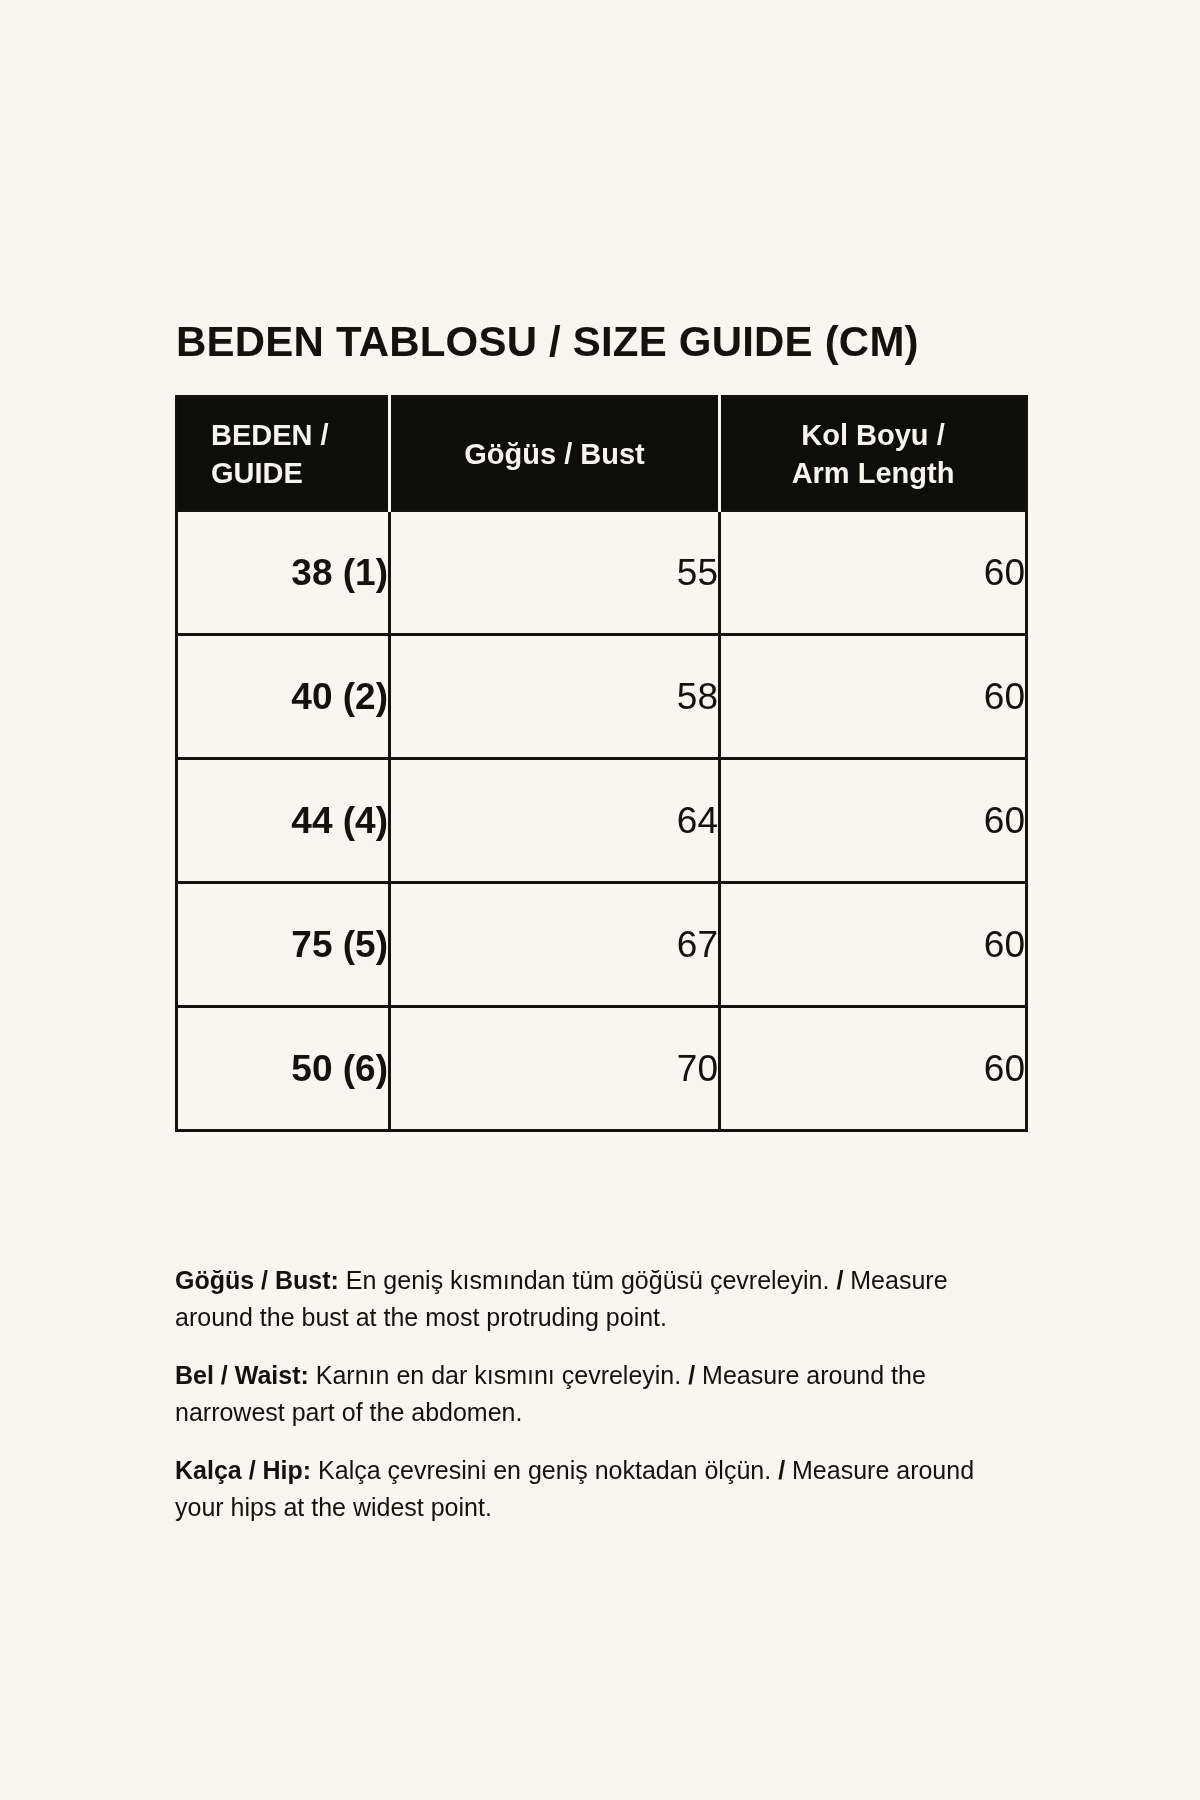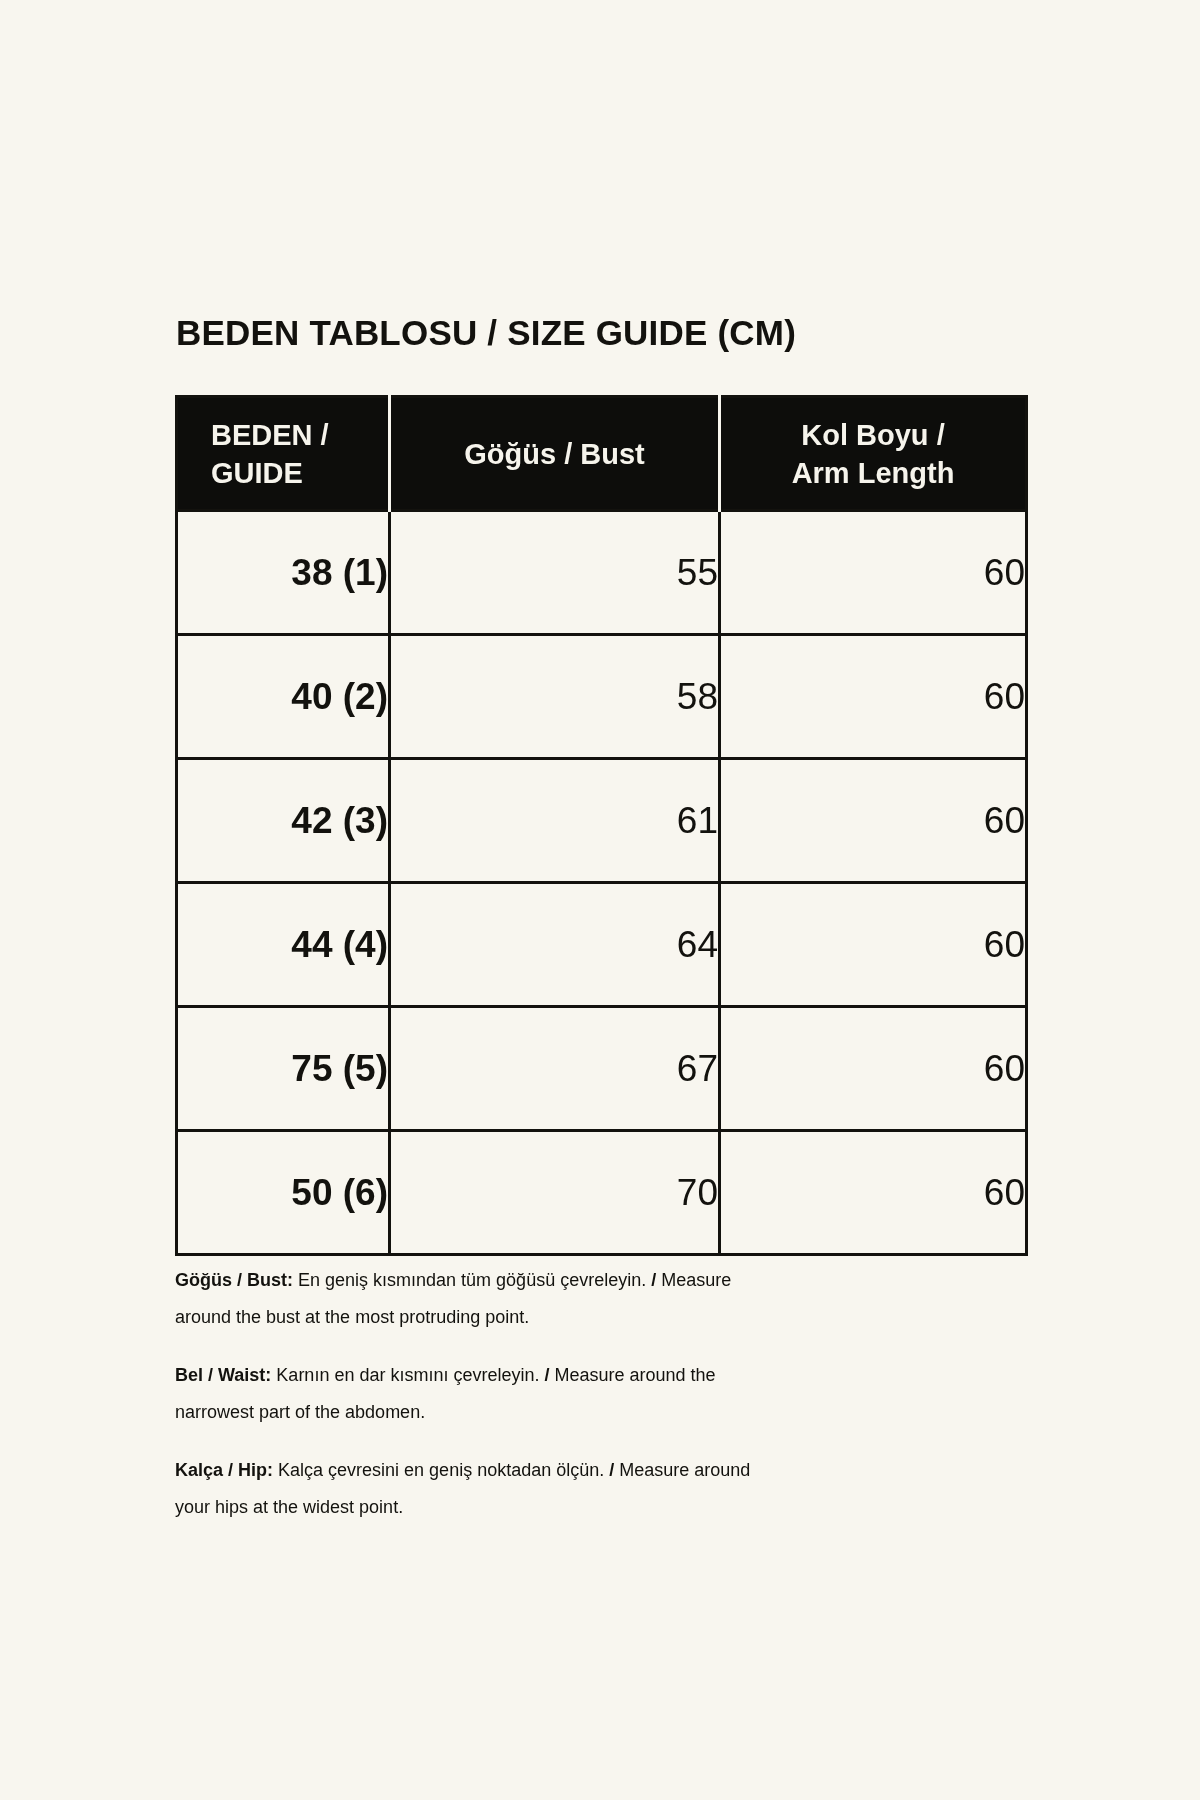--- a/index.html
+++ b/index.html
@@ -7,21 +7,21 @@
     width: 1200px; height: 1800px;
     background: #f8f6ef;
     color: #13120e;
     font-family: "Liberation Sans", sans-serif;
     position: relative;
     overflow: hidden;
   }
   .page-title {
     position: absolute;
     left: 176px; top: 290px;
-    font-size: 35px;
+    font-size: 42px;
     font-weight: 700;
     letter-spacing: 0.2px;
     white-space: nowrap;
   }
   table.size-table {
     position: absolute;
     left: 175px; top: 395px;
     width: 850px;
     border-collapse: collapse;
     table-layout: fixed;
@@ -48,21 +48,21 @@
     text-align: right;
     vertical-align: middle;
     font-size: 37px;
     font-weight: 400;
     background: #f8f6ef;
   }
   .size-table tbody td.cell-size { font-weight: 700; }
   .notes {
     position: absolute;
     left: 175px; top: 1262px;
-    font-size: 18px;
+    font-size: 25px;
     line-height: 37px;
   }
   .note { margin: 0 0 21px 0; white-space: nowrap; }
   .note b { font-weight: 700; }
 </style>
 </head>
 <body>
 
 <h1 class="page-title">BEDEN TABLOSU / SIZE GUIDE (CM)</h1>
 
@@ -92,25 +92,20 @@
       <td class="cell-size">38 (1)</td>
       <td>55</td>
       <td>60</td>
     </tr>
     <tr>
       <td class="cell-size">40 (2)</td>
       <td>58</td>
       <td>60</td>
     </tr>
     <tr>
-      <td class="cell-size">42 (3)</td>
-      <td>61</td>
-      <td>60</td>
-    </tr>
-    <tr>
       <td class="cell-size">44 (4)</td>
       <td>64</td>
       <td>60</td>
     </tr>
     <tr>
       <td class="cell-size">75 (5)</td>
       <td>67</td>
       <td>60</td>
     </tr>
     <tr>

